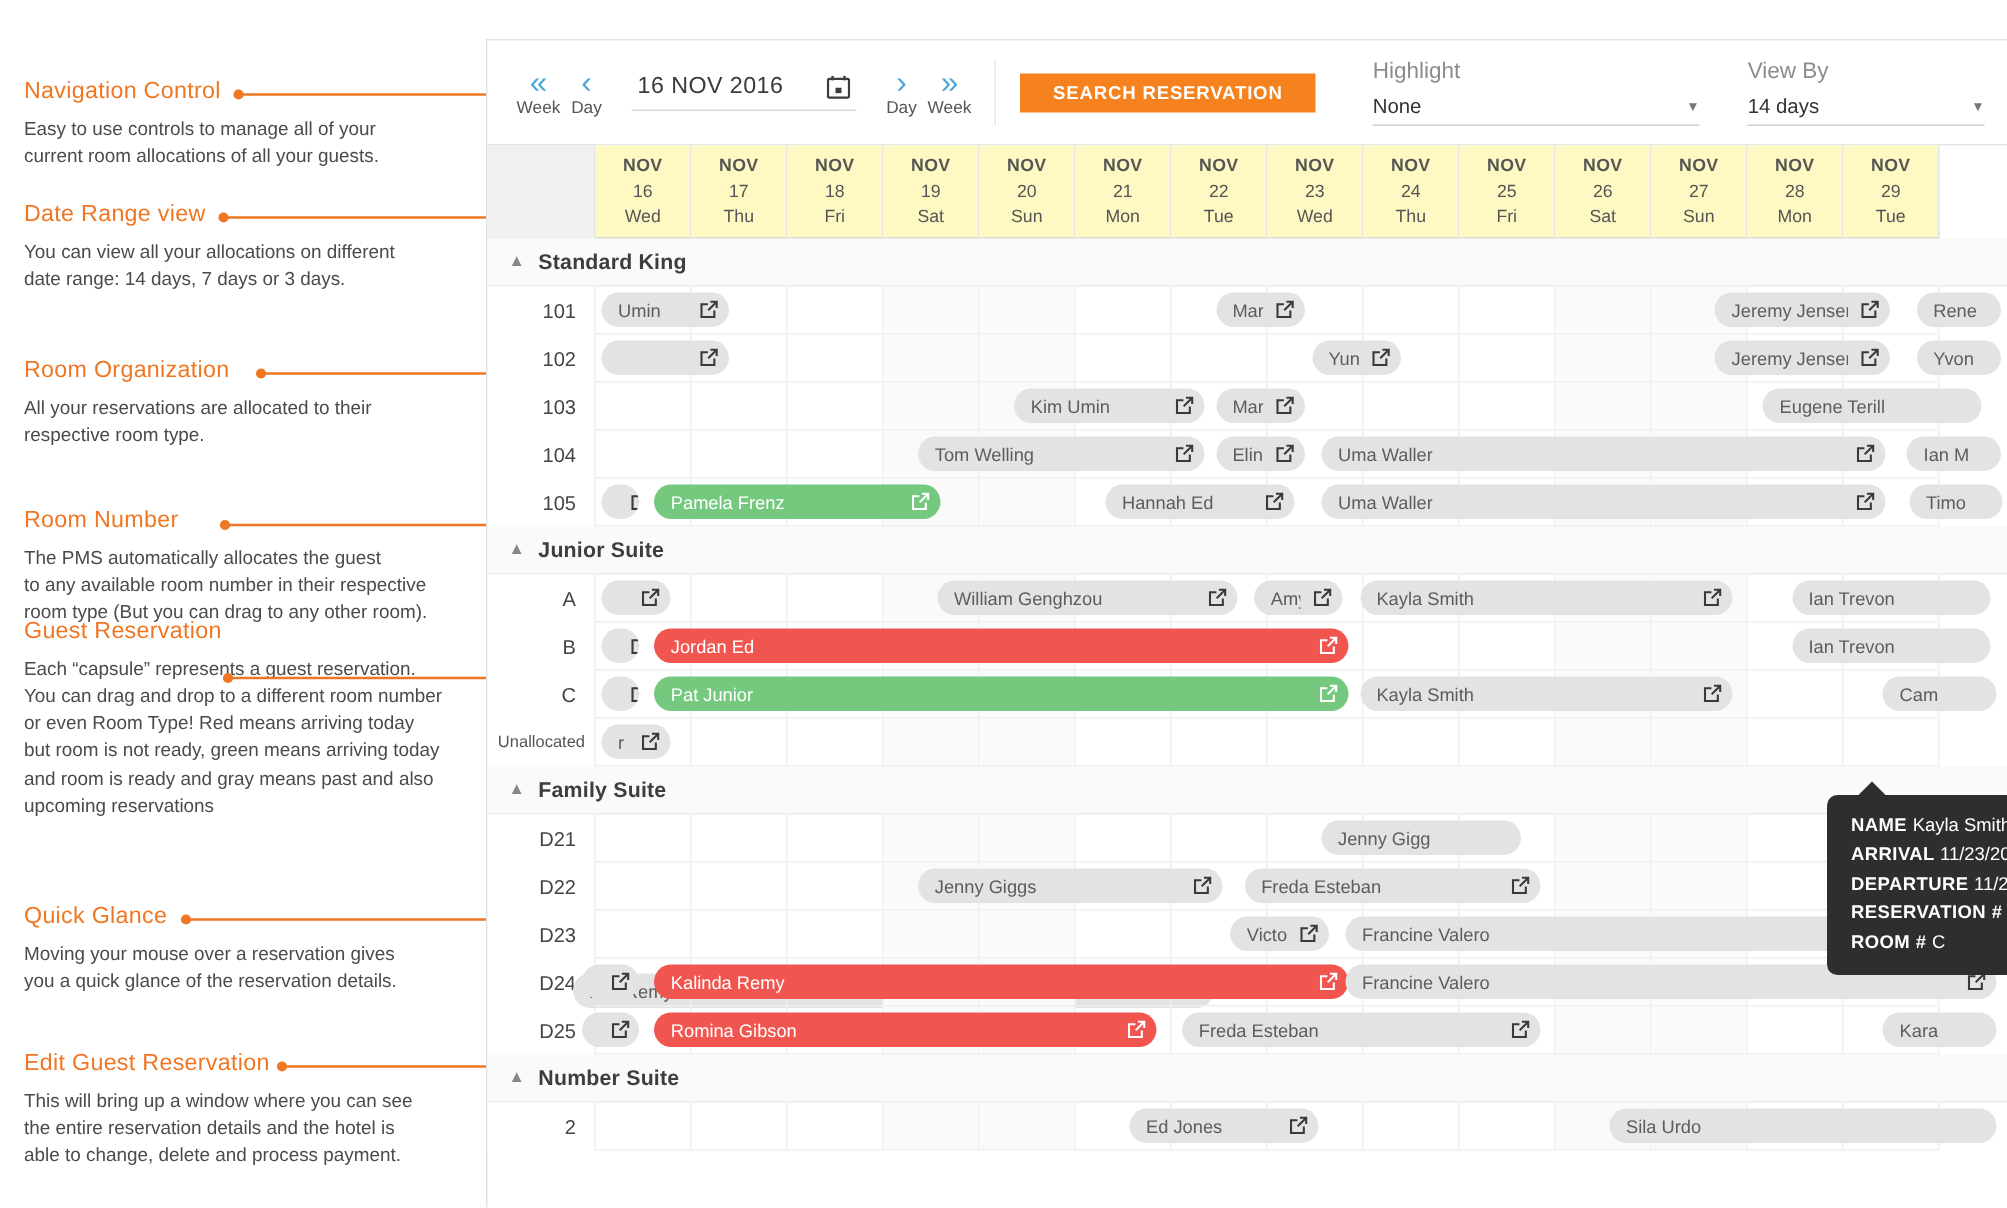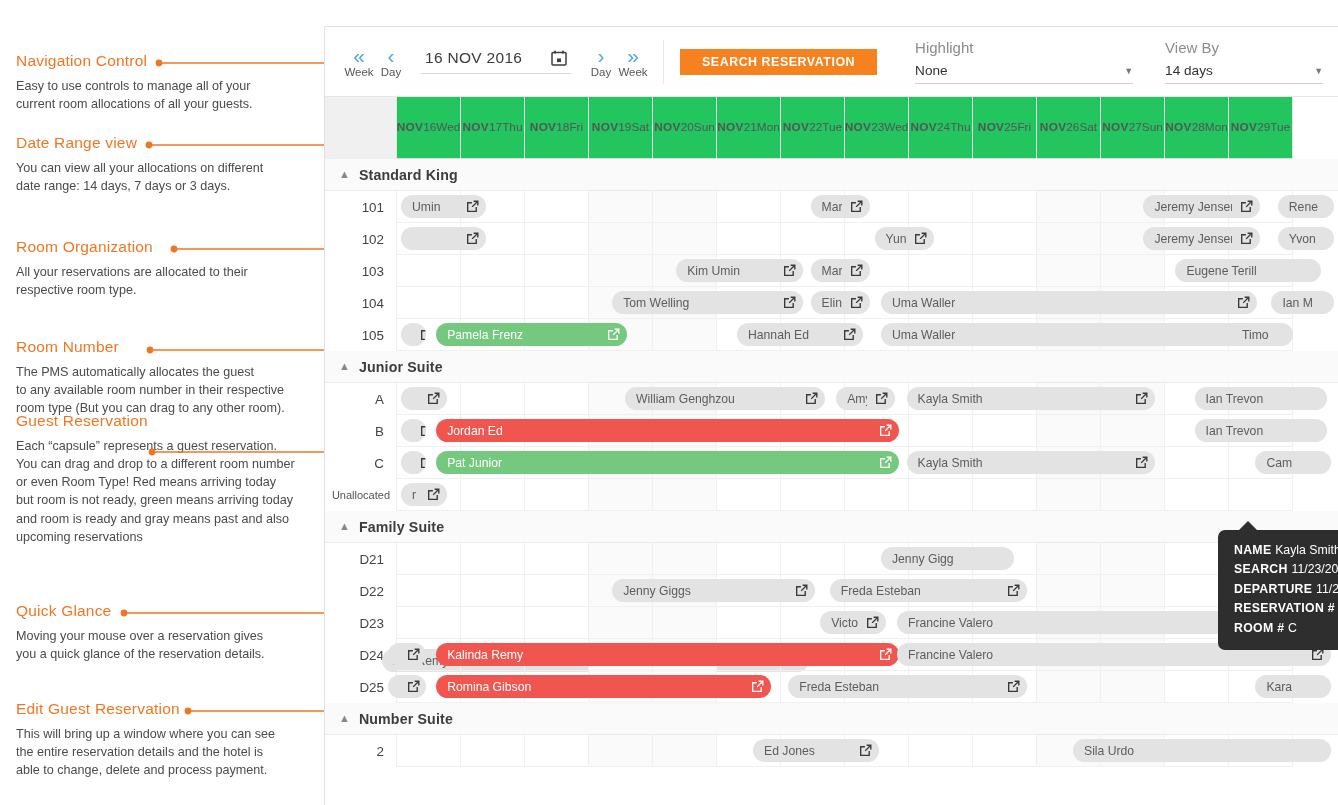--- a/index.html
+++ b/index.html
@@ -96,23 +96,23 @@
   .hdr-row .room-cell { background:#f0f0f0; border-right:1px solid #e3e3e3; }
   .room-cell.unalloc { font-size:11px; color:#555; padding-right:6px; }
 
   .days { display:flex; flex:1; position:relative; }
   .day-cell {
     width:64px; min-width:64px; border-right:1px solid #f0f0f0;
     border-bottom:1px solid #f0f0f0;
   }
   .day-cell.weekend { background:#fafafa; }
   .hdr-row .day-cell {
-    background:#22c55e; border-right:1px solid #e3e3e3;
+    background:#fef9c3; border-right:1px solid #e3e3e3;
     border-bottom:1px solid #dcdcdc;
-    display:flex; flex-direction:row; align-items:center; justify-content:center;
+    display:flex; flex-direction:column; align-items:center; justify-content:center;
     font-size:11.8px; color:#555; line-height:1.42; text-align:center;
   }
   .hdr-row .day-cell .dm { font-weight:bold; letter-spacing:.3px; }
 
   .grp-row {
     display:flex; align-items:center; height:32px;
     background:#fafafa; border-bottom:1px solid #ececec;
     padding-left:14px;
   }
   .grp-caret { color:#888; font-size:11px; margin-right:9px; transform:translateY(-1px); }
@@ -585,21 +585,21 @@
               </span>
             </div>
             <div class="capsule gray" style="left: 484px; width: 376px;">
               <span class="nm">Uma Waller</span>
               <span class="ed">
                 <svg width="13" height="13" viewBox="0 0 14 14" fill="none" stroke-width="1.5">
                   <path d="M11 7.6V12.2H1.8V3H6.4 M8.2 1.3H12.7V5.8 M12.4 1.6L6.6 7.4" fill="none"></path>
                 </svg>
               </span>
             </div>
-            <div class="capsule gray" style="left: 834px; width: 62.4px;">
+            <div class="capsule gray" style="left: 876px; width: 62.4px;">
               <span class="nm">Timo</span>
             </div>
           </div>
         </div>
       </div>
       <div class="grp-row">
         <span class="grp-caret">▲</span>
         <span class="grp-title">Junior Suite</span>
       </div>
       <div class="row">
@@ -1016,20 +1016,20 @@
             </div>
           </div>
         </div>
       </div>
     </div>
 
   <div id="tooltip">
     <div class="tip-arrow"></div>
     <div id="tooltip-lines">
         <div><span class="k">NAME </span><span class="v">Kayla Smith</span></div>
-        <div><span class="k">SEARCH </span><span class="v">11/23/2016</span></div>
+        <div><span class="k">ARRIVAL </span><span class="v">11/23/2016</span></div>
         <div><span class="k">DEPARTURE </span><span class="v">11/27/2016</span></div>
         <div><span class="k">RESERVATION # </span></div>
         <div><span class="k">ROOM # </span><span class="v">C</span></div>
       </div>
   </div>
 
 </div>
 
 </body></html>

